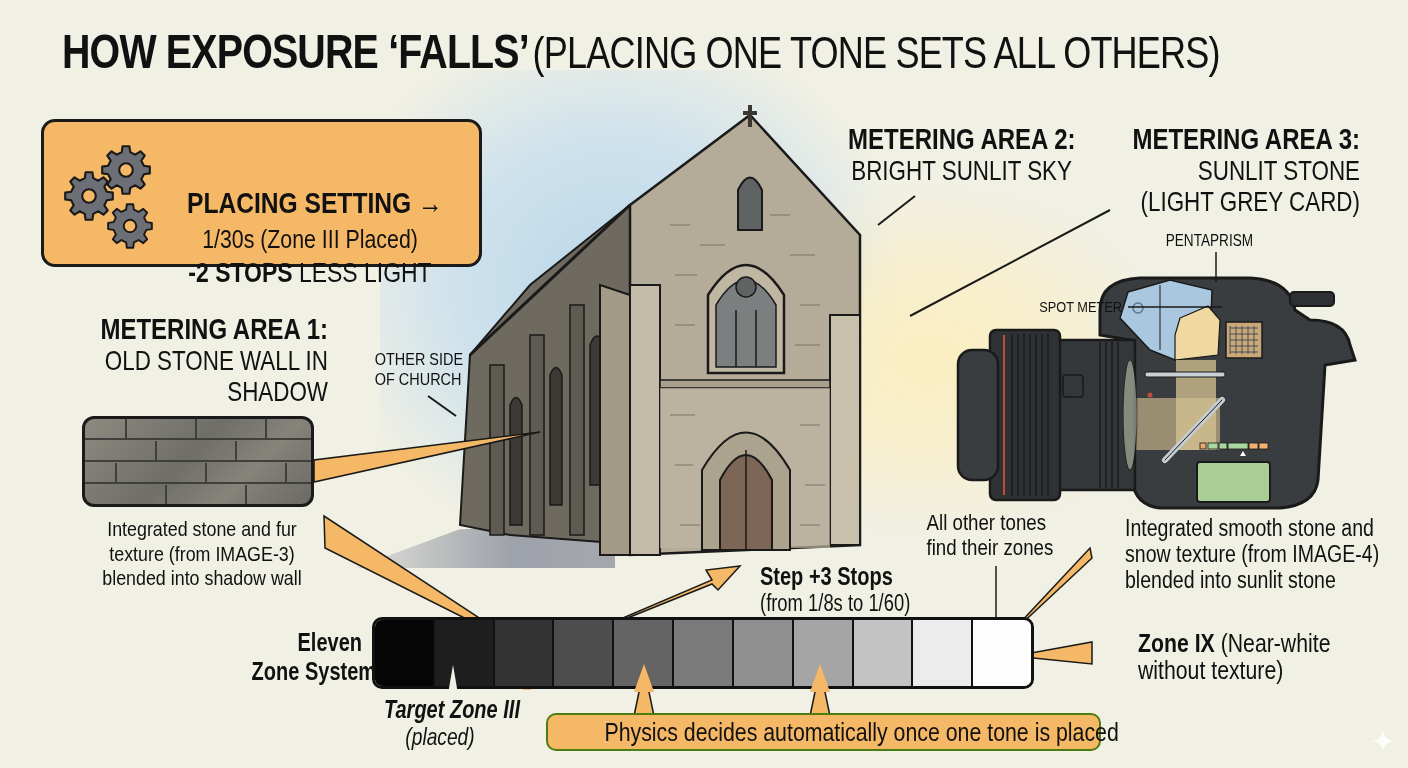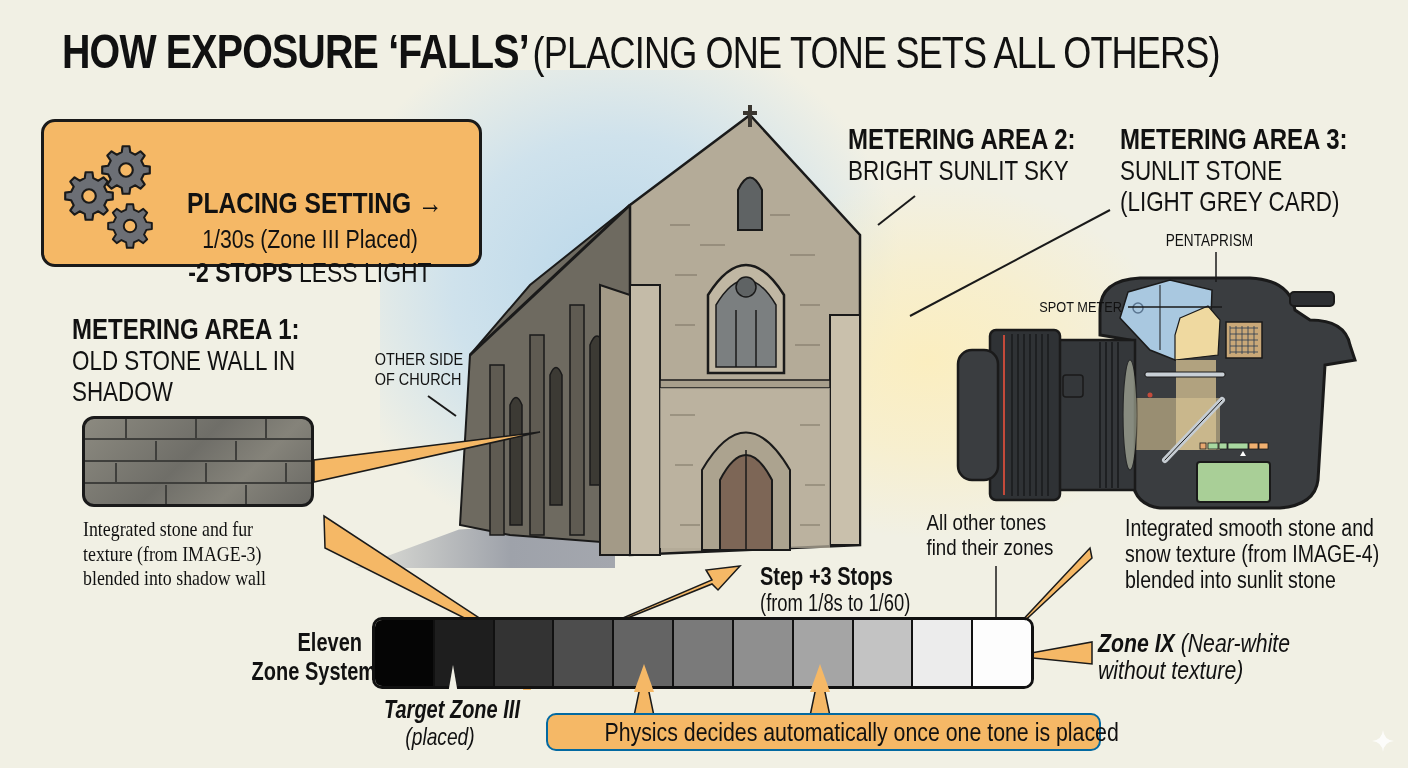--- a/index.html
+++ b/index.html
@@ -43,21 +43,21 @@
     border-radius: 14px;
   }
   .gears { left: 64px; top: 138px; width: 100px; height: 112px; }
   .setting-text { left: 160px; top: 138px; width: 300px; text-align: center; margin-top: 48px; }
   .setting-text .l1 { font-size: 30px; font-weight: 700; white-space: nowrap; display:block; transform: scaleX(0.82); }
   .setting-text .l2 { font-size: 26px; white-space: nowrap; display:block; transform: scaleX(0.82); margin-top: 4px;}
   .setting-text .l3 { font-size: 28px; white-space: nowrap; display:block; transform: scaleX(0.82); margin-top: 2px;}
   .setting-text .l3 b { font-weight: 700; }
 
   
-  .lbl { white-space: nowrap; text-align: left; }
+  .lbl { white-space: nowrap; text-align: right; }
   .lbl .h { font-weight: 700; font-size: 30px; display: block; transform: scaleX(0.8); }
   .lbl .s { font-weight: 400; font-size: 28px; display: block; transform: scaleX(0.8); line-height: 1.1; }
 
   .area1 { left: 40px; top: 312px; width: 320px; }
   .area2 { left: 820px; top: 122px; width: 280px; }
   .area3 { left: 1090px; top: 122px; width: 300px; }
 
   .small-cap { font-size: 17px; line-height: 1.15; text-align: center; white-space: nowrap; }
   .small-cap span { display:block; transform: scaleX(0.85); }
 
@@ -69,21 +69,21 @@
       linear-gradient(135deg, #8c8a80, #6f6e68 45%, #85837a 70%, #6a6964);
     overflow: hidden;
   }
   .stone-swatch i {
     position: absolute; display: block; width: 2px; background: #3f3f3c;
   }
 
   .body-txt { font-size: 21px; line-height: 1.17; white-space: nowrap; }
   .body-txt span { display: block; transform: scaleX(0.85); }
 
-  .txt-a1 { left: 62px; top: 517px; width: 280px; text-align: left; font-family: Liberation Serif, serif; }
+  .txt-a1 { left: 62px; top: 517px; width: 280px; text-align: center; }
 
   
   .church { left: 450px; top: 105px; width: 420px; height: 460px; }
 
   
   .camera { left: 950px; top: 250px; width: 430px; height: 260px; }
 
   
   .zone-scale {
     left: 372px; top: 617px; width: 662px; height: 72px;
@@ -103,27 +103,27 @@
   .step-label { left: 740px; top: 563px; white-space: nowrap; line-height: 1.1; margin-left: 20px; }
   .step-label .h { font-weight: 700; font-size: 25px; display:block; transform: scaleX(0.8); transform-origin: left top; }
   .step-label .s { font-size: 23px; display:block; transform: scaleX(0.8); transform-origin: left top; }
 
   .other-tones { left: 916px; top: 511px; width: 140px; text-align: center; font-size: 22px; line-height: 1.12; white-space: nowrap; }
   .other-tones span { display: block; transform: scaleX(0.85); }
 
   .txt-a3 { left: 1125px; top: 516px; font-size: 23px; line-height: 1.12; white-space: nowrap; }
   .txt-a3 span { display: block; transform: scaleX(0.85); transform-origin: left top; }
 
-  .zone9 { left: 1098px; top: 630px; font-size: 25px; line-height: 1.08; white-space: nowrap; font-style: italic; }
+  .zone9 { left: 1138px; top: 630px; font-size: 25px; line-height: 1.08; white-space: nowrap; }
   .zone9 span { display: block; transform: scaleX(0.85); transform-origin: left top; }
   .zone9 b { font-weight: 700; }
 
   .physics-box {
     left: 546px; top: 713px; width: 555px; height: 38px;
-    background: #f5b866; border: 2px solid #0369a1; border-radius: 10px;
+    background: #f5b866; border: 2px solid #4d7c0f; border-radius: 10px;
     text-align: center; font-size: 26px; line-height: 34px; white-space: nowrap;
   }
   .physics-box span { display:inline-block; transform: scaleX(0.82); }
 
   .overlay-svg { left: 0; top: 0; width: 1408px; height: 768px; pointer-events: none; }
   .sparkle { left: 1372px; top: 730px; width: 22px; height: 22px; }
 </style>
 </head>
 <body>
 

